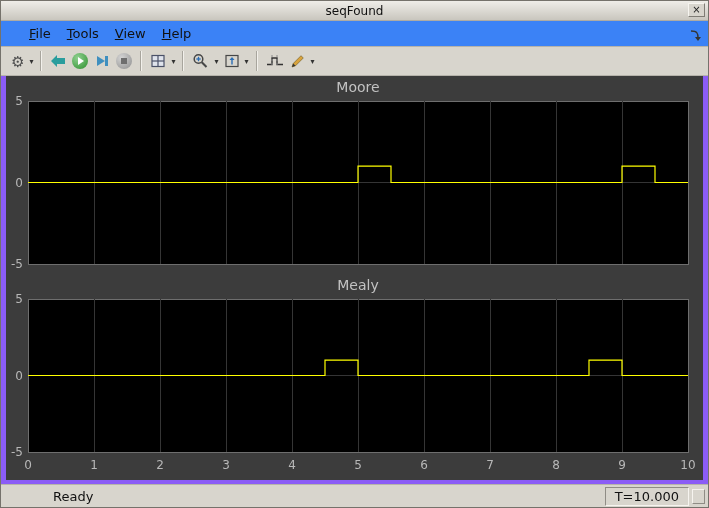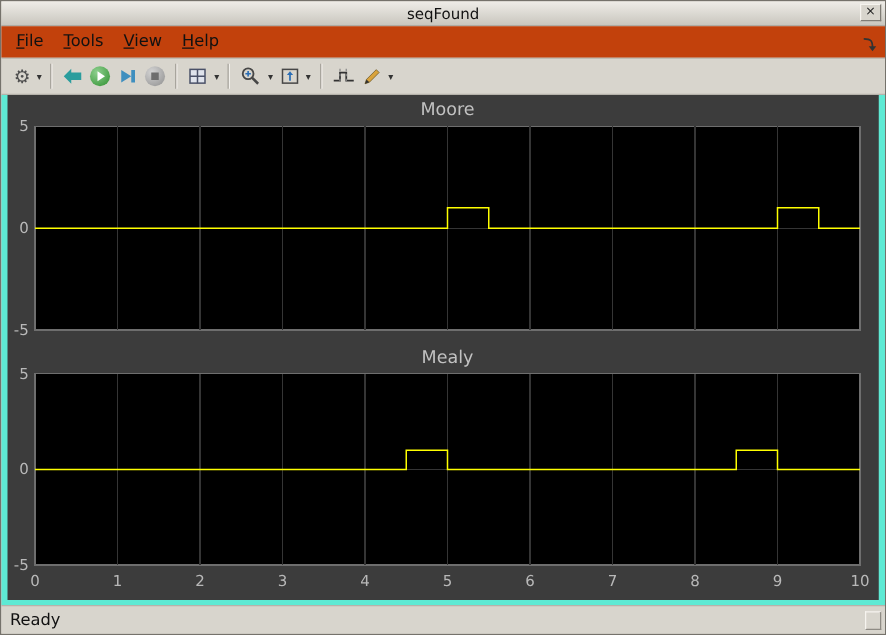--- a/index.html
+++ b/index.html
@@ -5,48 +5,48 @@
   *{box-sizing:border-box;margin:0;padding:0;}
   body{margin:0;font-family:"DejaVu Sans","Liberation Sans",sans-serif;background:#d8d5cd;}
   .window{width:709px;height:508px;border:1px solid #75726b;background:#d8d5cd;display:flex;flex-direction:column;overflow:hidden;}
 
   
   .titlebar{height:20px;flex:0 0 20px;background:linear-gradient(#efede8,#c9c6be);display:flex;align-items:center;justify-content:center;position:relative;border-bottom:1px solid #aeaba3;}
   .title-text{font-size:12px;color:#111;}
   .close-btn{position:absolute;right:3px;top:2px;width:17px;height:14px;background:#d8d5cd;border:1px solid;border-color:#f6f4ef #7f7c75 #7f7c75 #f6f4ef;font-size:10px;line-height:12px;text-align:center;color:#222;cursor:default;}
 
   
-  .menubar{height:25px;flex:0 0 25px;display:flex;align-items:center;padding:0 4px;position:relative;background:#c2410c;text-align:center;}
+  .menubar{height:25px;flex:0 0 25px;display:flex;align-items:center;padding:0 20px;position:relative;background:#3b82f6;text-align:center;}
   .menu-item{font-size:13px;color:#111;padding:2px 8px;cursor:default;}
   .menu-item u{text-decoration:underline;}
   .undock{position:absolute;right:7px;top:5px;}
 
   
   .toolbar{height:30px;flex:0 0 30px;display:flex;align-items:center;padding:0 7px;border-top:1px solid #b6b3ab;border-bottom:1px solid #b6b3ab;background:#d8d5cd;}
   .tb-group{display:flex;align-items:center;}
   .tb-btn{border:1px solid transparent;background:transparent;padding:2px;height:24px;display:flex;align-items:center;justify-content:center;cursor:default;}
   .tb-btn svg{display:block;}
   .caret{font-size:8px;color:#333;}
   .tb-caret-btn{padding:2px 1px;}
   .tb-sep{width:2px;height:20px;margin:0 5px;border-left:1px solid #a8a59d;border-right:1px solid #f2f0eb;}
   .icon-gear{font-size:15px;line-height:1;color:#4f4f4f;}
   .run-circle{width:16px;height:16px;border-radius:50%;background:radial-gradient(circle at 35% 30%,#8fd08f,#2e8f2e);display:inline-flex;align-items:center;justify-content:center;}
   .play-tri{width:0;height:0;border-left:6px solid #fff;border-top:4px solid transparent;border-bottom:4px solid transparent;margin-left:2px;}
   .stop-circle{width:16px;height:16px;border-radius:50%;background:radial-gradient(circle at 35% 30%,#d4d4d4,#8e8e8e);display:inline-flex;align-items:center;justify-content:center;}
   .stop-square{width:6px;height:6px;background:#6e6e6e;}
 
   
-  .scope-area{flex:1;padding:0 5px 4px;background:#5eead4;}
+  .scope-area{flex:1;padding:0 5px 4px;background:#8b5cf6;}
   .scope-panel{width:100%;height:100%;background:#3c3c3c;}
   .scope-panel svg{display:block;}
   svg text{font-family:"DejaVu Sans","Liberation Sans",sans-serif;}
 
   
   .statusbar{height:23px;flex:0 0 23px;display:flex;align-items:center;border-top:1px solid #b6b3ab;padding:0 3px 0 7px;font-size:13px;color:#111;background:#d8d5cd;}
-  .status-left{flex:1;}
+  .status-left{flex:1;margin-left:45px;}
   .status-panel{border:1px solid;border-color:#8f8c85 #f6f4ef #f6f4ef #8f8c85;padding:1px 9px;margin-left:3px;white-space:nowrap;}
   .grip{width:13px;height:15px;margin-left:3px;border:1px solid;border-color:#f6f4ef #8f8c85 #8f8c85 #f6f4ef;}
 </style>
 </head>
 <body>
 
 <div class="window">
 
   <div class="titlebar">
     <span class="title-text">seqFound</span>
@@ -217,16 +217,17 @@
           <text x="483.99999999999994" y="393" text-anchor="middle" fill="#b8b8b8" font-size="12px">7</text>
           <text x="550" y="393" text-anchor="middle" fill="#b8b8b8" font-size="12px">8</text>
           <text x="616" y="393" text-anchor="middle" fill="#b8b8b8" font-size="12px">9</text>
           <text x="682" y="393" text-anchor="middle" fill="#b8b8b8" font-size="12px">10</text>
         </svg>
     </div>
   </div>
 
   <div class="statusbar">
     <span class="status-left">Ready</span>
+    <span class="status-panel">T=10.000</span>
     <span class="grip"></span>
   </div>
 
 </div>
 
 </body></html>

